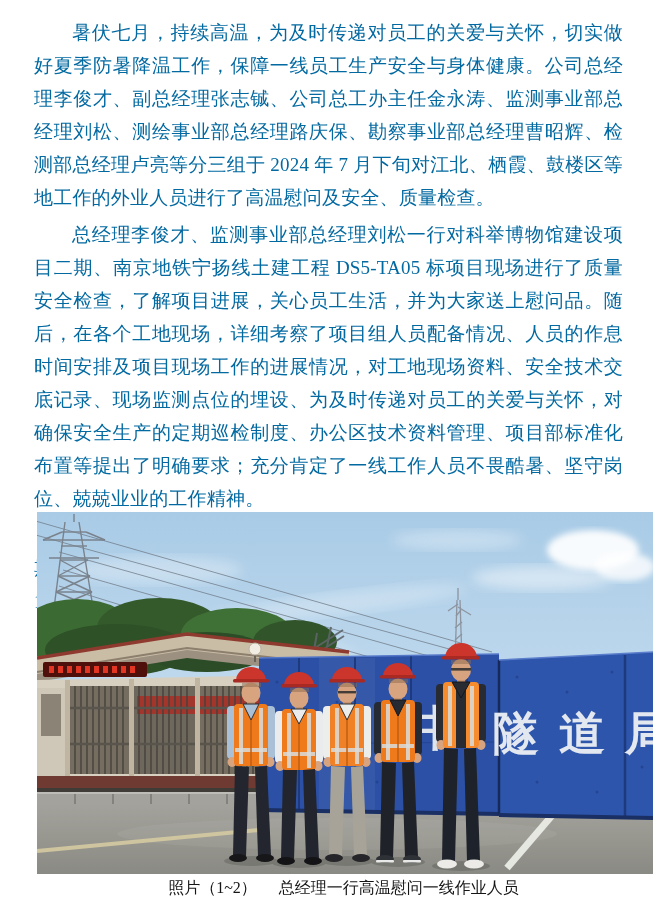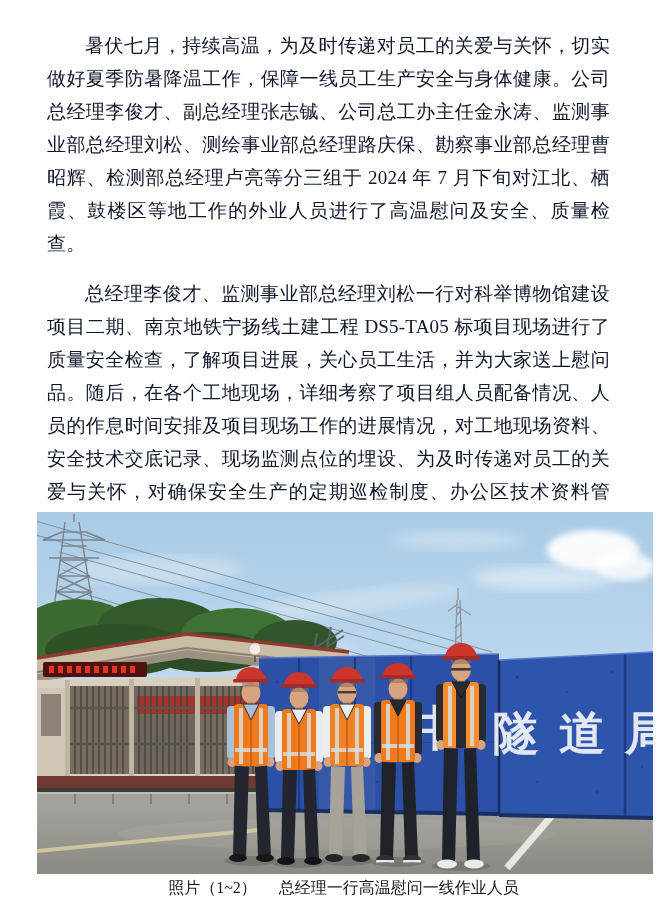--- a/index.html
+++ b/index.html
@@ -8,27 +8,27 @@
     width:657px;height:909px;
     background:#ffffff;
     overflow:hidden;
     font-family:"Liberation Serif","DejaVu Serif",serif;
     color:#1a1a1a;
   }
   .article{
     padding:12px 30px 0 30px;
   }
   .article p{
-    margin:17px;
+    margin:4px;
     font-size:19px;
     line-height:33px;
     text-align:justify;
     text-indent:2em;
     letter-spacing:0.2px;
-    color:#0f172a;
+    color:#0369a1;
   }
   .photo-frame{
     position:absolute;
     left:37px;top:512px;
     width:616px;height:362px;
     overflow:hidden;
   }
   .photo-frame svg{display:block;}
   .caption{
     position:absolute;

